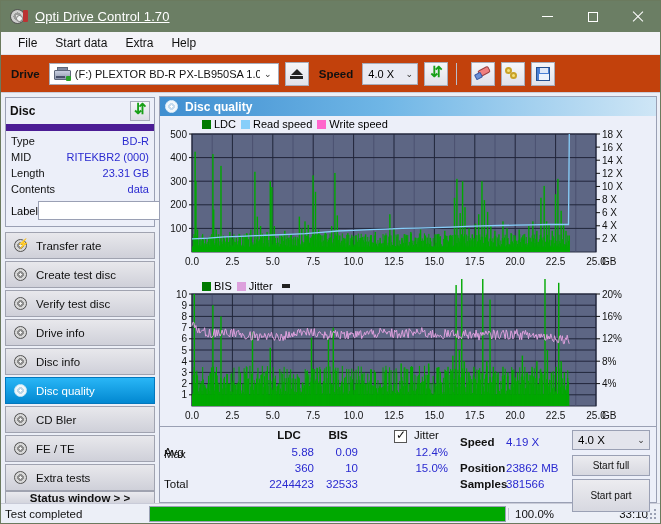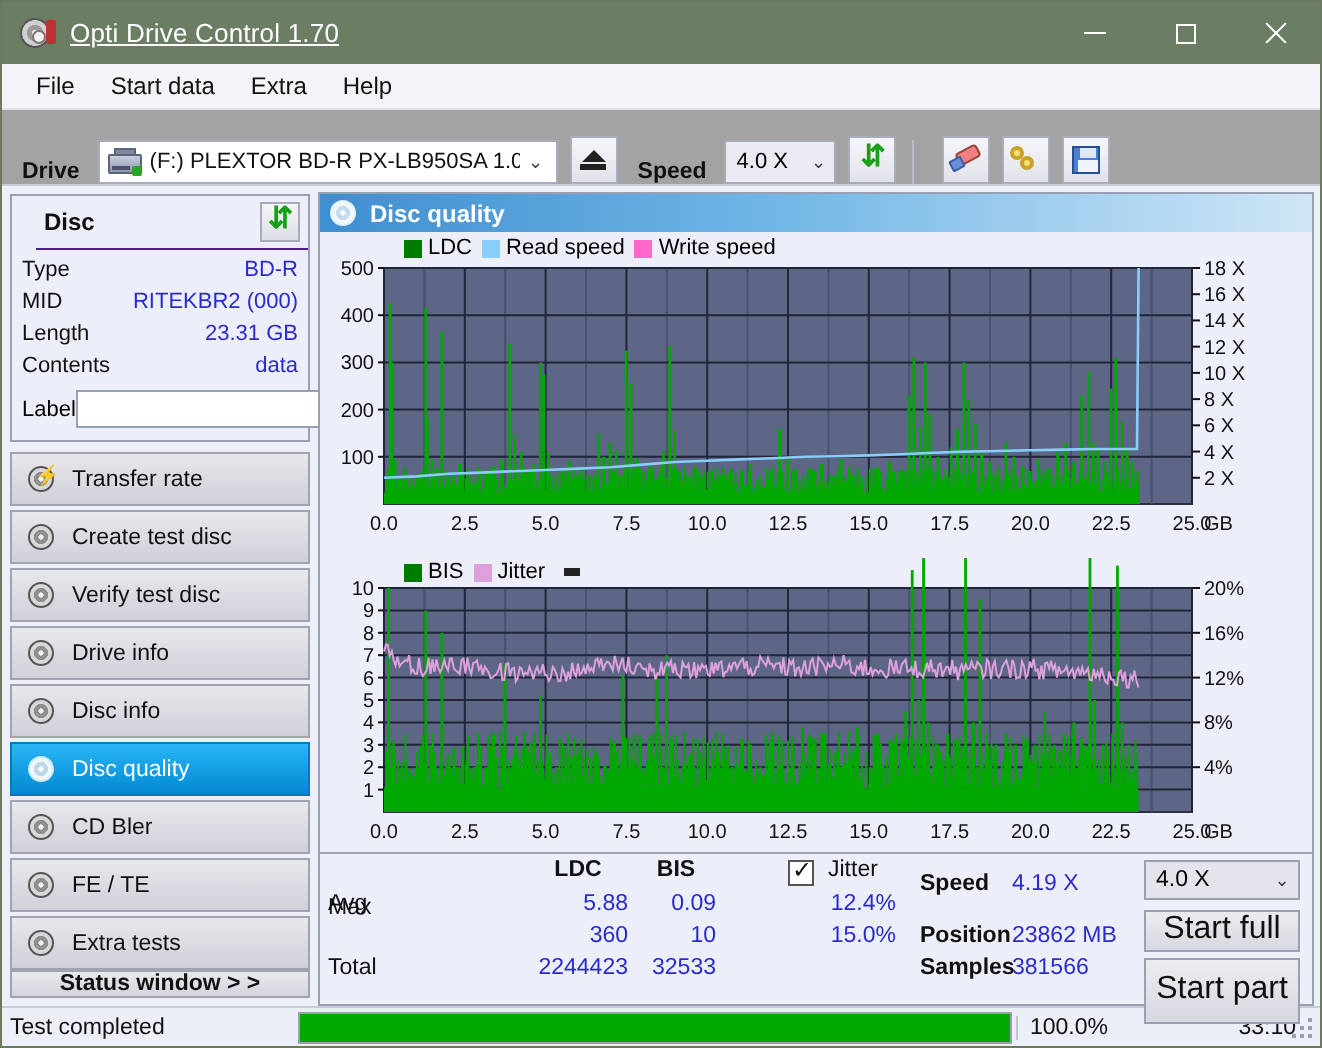--- a/index.html
+++ b/index.html
@@ -53,21 +53,21 @@
   
   .menubar {
     height: 23px; background:#f3f3f8; display:flex; align-items:center;
     padding-left: 8px; flex: 0 0 23px;
     border-bottom: 1px solid #dfe0ea;
   }
   .menu-item { padding: 2px 9px; font-size: 12px; color:#111; }
 
   
   .toolbar {
-    height: 38px; background:#a3a3a3; display:flex; align-items:flex-end;
+    height: 38px; background:#c2410c; display:flex; align-items:center;
     flex: 0 0 38px; padding-left: 10px; border-bottom:1px solid #c9cbd8;
   }
   .tool-label { font-weight:bold; font-size:11.5px; color:#111; margin-right:9px; }
   .drive-combo {
     width:230px; height:22px; background:#fff; border:1px solid #a8acba;
     display:flex; align-items:center; padding:0 2px; font-size:11px;
   }
   .drive-ico {
     width:17px; height:14px; margin:0 4px 0 2px; position:relative; flex:0 0 17px;
   }
@@ -105,21 +105,21 @@
   .icon-save .shut{ position:absolute; left:3px; top:0px; width:8px; height:5px; background:#dfe8f8;}
   .icon-save .lbl{ position:absolute; left:2px; bottom:0px; width:10px; height:6px; background:#eef3fc;}
 
   
   .body-area { flex:1; display:flex; min-height:0; }
   .sidebar { width:158px; flex:0 0 158px; padding:4px 4px 0 4px; display:flex; flex-direction:column; }
   .content { flex:1; min-width:0; padding:3px 3px 0 0; display:flex; flex-direction:column; }
 
   
   .disc-panel { border:1px solid #9aa0b4; background:#eceff9; margin-bottom:5px; }
-  .disc-head { display:flex; align-items:center; padding:3px 4px; border-bottom:1px solid #4c1d95;margin-left:12px; }
+  .disc-head { display:flex; align-items:center; padding:3px 4px; border-bottom:7px solid #4c1d95; }
   .disc-head .t { font-weight:bold; font-size:12px; flex:1; color:#111;}
   .mini-btn { width:20px;height:20px;background:linear-gradient(#f6f6f9,#dcdde6);border:1px solid #a8acba;display:flex;align-items:center;justify-content:center;}
   .disc-rows { padding:2px 5px 5px 5px; }
   .drow { display:flex; font-size:11px; line-height:16px; }
   .drow .k { color:#111; }
   .drow .v { flex:1; text-align:right; color:#2a2ad0; }
   .label-row { display:flex; align-items:center; margin-top:3px; }
   .label-row .k { width:42px; font-size:11px; }
   .label-in { flex:1; height:19px; background:#fff; border:1px solid #9aa0b4; margin-right:4px; }
   .disc-ico-btn { width:21px;height:21px;background:linear-gradient(#f6f6f9,#dcdde6);border:1px solid #a8acba;display:flex;align-items:center;justify-content:center;}
@@ -169,21 +169,21 @@
   svg.series { position:absolute; left:0; top:0; }
 
   
   .stats { border-top:1px solid #9aa0b4; height:78px; position:relative; padding-top:2px;}
   .stats .cell { position:absolute; font-size:11.5px; color:#111; white-space:nowrap;}
   .stats .num { position:absolute; font-size:11.5px; color:#2a2ad0; white-space:nowrap; text-align:right;}
   .chk { position:absolute; width:13px;height:13px;border:1px solid #555;background:#fff;}
   .chk:after{content:"✓"; position:absolute; left:1px; top:-3px; font-size:12px; color:#111;}
   .btn {
     position:absolute; background:linear-gradient(#ececf0,#d7d8e0); border:1px solid #9aa0b4;
-    display:flex;align-items:center;justify-content:center; font-size:16px; color:#111;
+    display:flex;align-items:center;justify-content:center; font-size:10px; color:#111;
   }
   .combo-sm {
     position:absolute; background:#e3e4ec; border:1px solid #9aa0b4; display:flex; align-items:center;
     font-size:11.5px; padding-left:5px;
   }
   .combo-sm .v{flex:1;}
 
   
   .statusbar {
     height:20px; flex:0 0 20px; display:flex; align-items:center;

